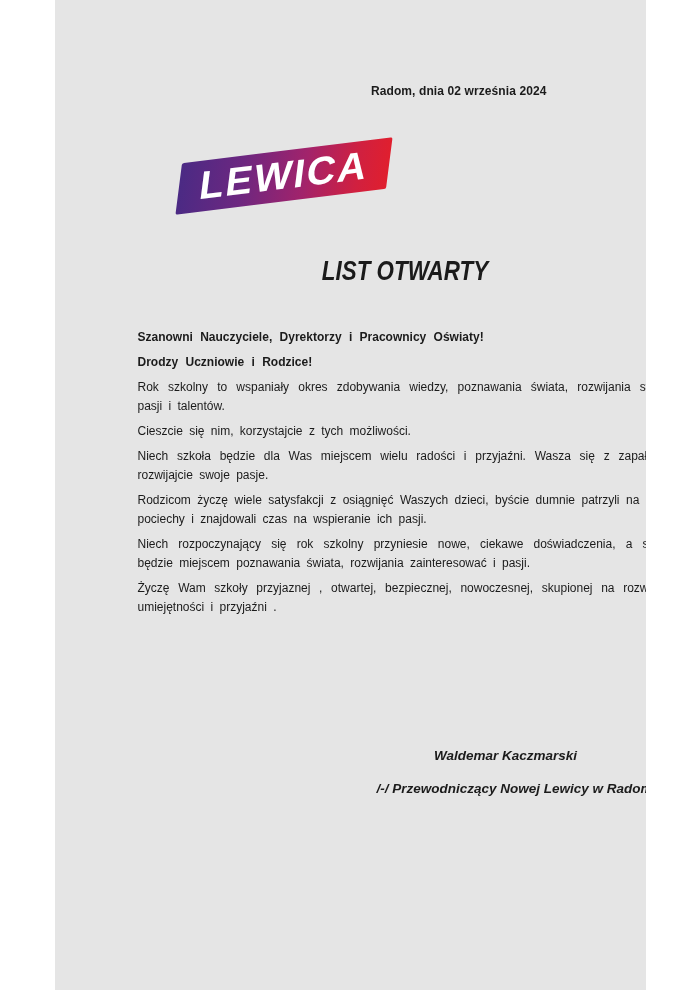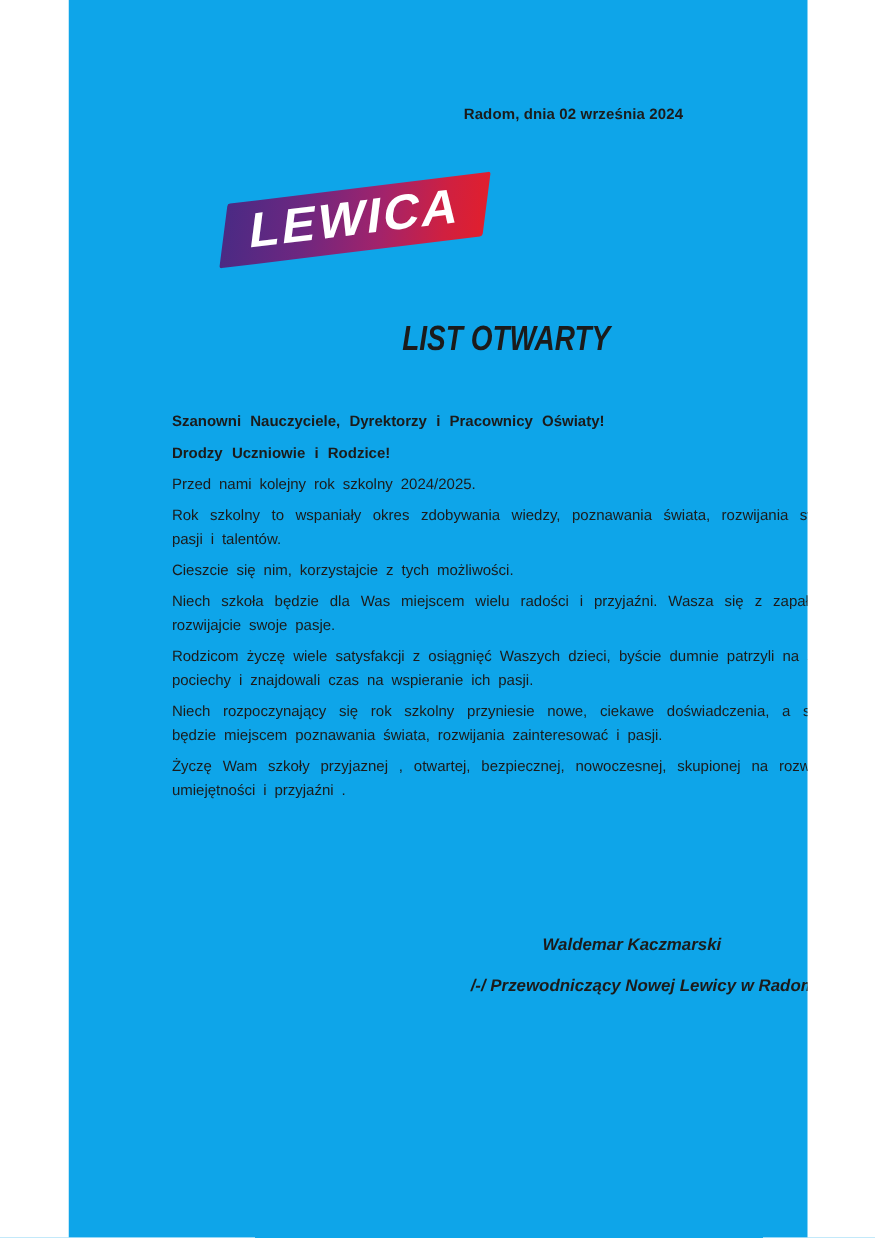--- a/index.html
+++ b/index.html
@@ -1,21 +1,21 @@
 <!DOCTYPE html>
 <html><head>
 <meta charset="utf-8">
 <style>
   * { margin: 0; padding: 0; box-sizing: border-box; }
   html, body { background: #ffffff; }
   .page {
     position: relative;
     width: 591px;
     height: 990px;
-    background: #0ea5e9;
+    background: #e5e5e5;
     font-family: "Liberation Sans", sans-serif;
     color: #1b1b1b;
     overflow: hidden;
     margin: 0 auto;
   }
   .date-line {
     position: absolute;
     top: 84px;
     right: 99px;
     font-size: 12px;
@@ -104,21 +104,20 @@
   </div>
 
   <div class="title-wrap">
     <span class="title">LIST OTWARTY</span>
   </div>
 
   <div class="body-text">
     <p class="salutation">Szanowni Nauczyciele, Dyrektorzy i Pracownicy Oświaty!</p>
     <p class="salutation">Drodzy Uczniowie i Rodzice!</p>
 
-    <p class="para">Przed nami kolejny rok szkolny 2024/2025.</p>
     <p class="para">Rok szkolny to wspaniały okres zdobywania wiedzy, poznawania świata, rozwijania swoich pasji i talentów.</p>
     <p class="para">Cieszcie się nim, korzystajcie z tych możliwości.</p>
     <p class="para">Niech szkoła będzie dla Was miejscem wielu radości i przyjaźni. Wasza się z zapałałem, rozwijajcie swoje pasje.</p>
     <p class="para">Rodzicom życzę wiele satysfakcji z osiągnięć Waszych dzieci, byście dumnie patrzyli na swoje pociechy i znajdowali czas na wspieranie ich pasji.</p>
     <p class="para">Niech rozpoczynający się rok szkolny przyniesie nowe, ciekawe doświadczenia, a szkoła będzie miejscem poznawania świata, rozwijania zainteresować i pasji.</p>
     <p class="para">Życzę Wam szkoły przyjaznej , otwartej, bezpiecznej, nowoczesnej, skupionej na rozwijaniu umiejętności i przyjaźni .</p>
   </div>
 
   <div class="signature">
     <div class="sig-name">Waldemar Kaczmarski</div>

